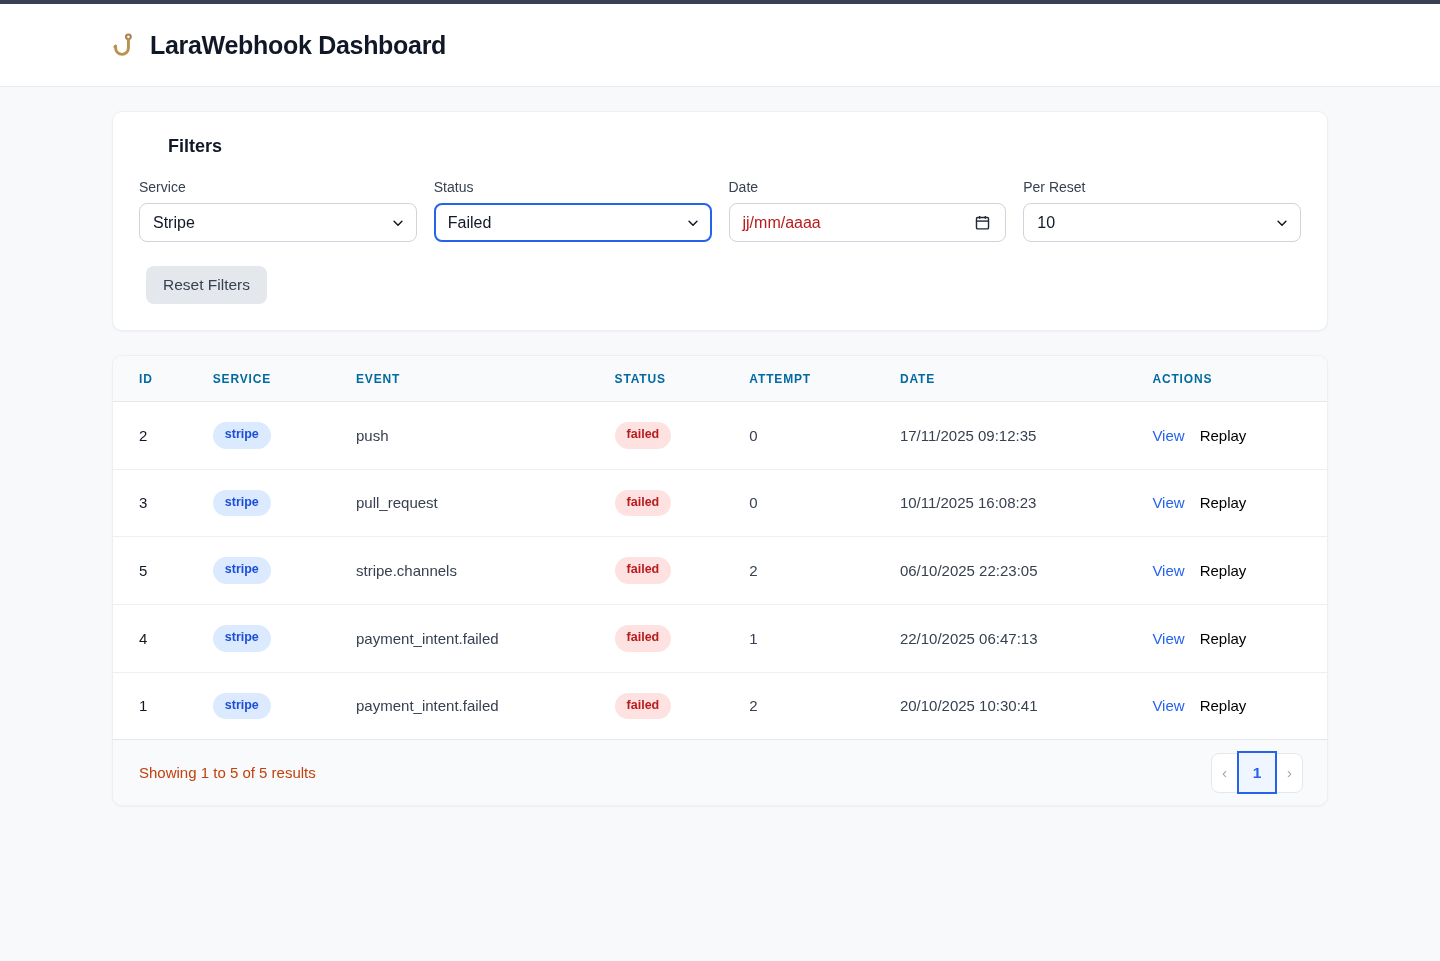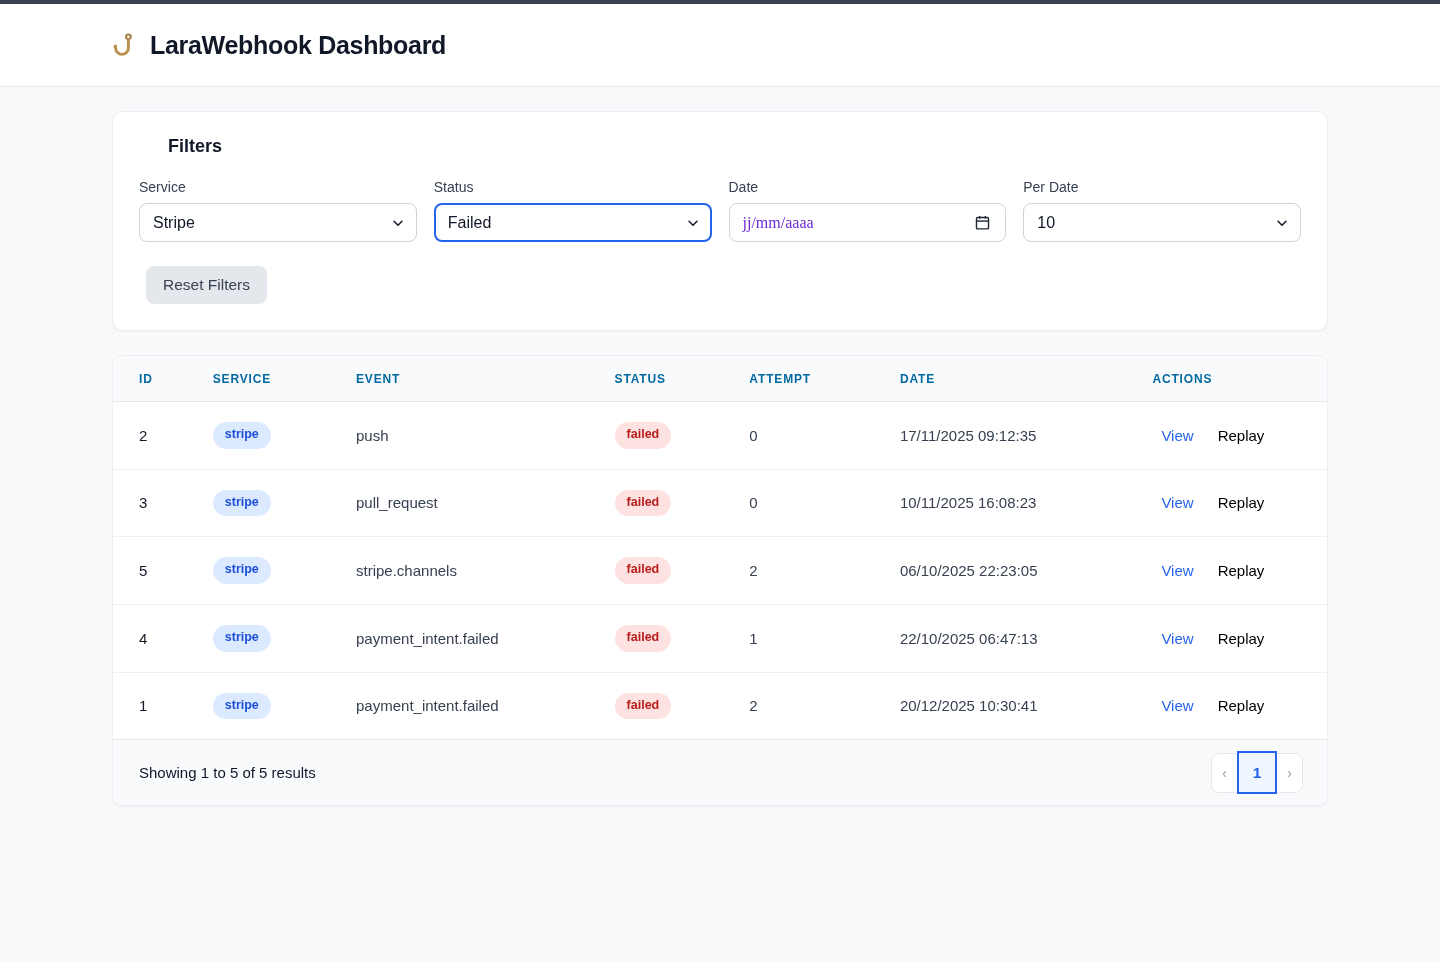--- a/index.html
+++ b/index.html
@@ -59,21 +59,21 @@
   .chevron {
     position: absolute; right: 12px; top: 50%;
     transform: translateY(-50%);
     pointer-events: none;
     display: flex; align-items: center;
   }
   .date-control {
     display: flex; align-items: center; justify-content: space-between;
     cursor: text;
   }
-  .date-control .placeholder { font-size: 16px; color: #6d28d9; font-family: Liberation Serif, serif; }
+  .date-control .placeholder { font-size: 16px; color: #b91c1c; }
   .cal-icon { display: flex; align-items: center; margin-right: -20px; }
   .reset-btn {
     margin-top: 24px;
     background: #e4e7eb;
     border: none;
     border-radius: 8px;
     color: #374151;
     font-family: "Liberation Sans", "DejaVu Sans", sans-serif;
     font-size: 15.5px;
     padding: 10px 17px;
@@ -110,33 +110,33 @@
   .badge {
     display: inline-block;
     padding: 5px 12px 6px 12px;
     border-radius: 999px;
     font-size: 12.5px;
     font-weight: 600;
     line-height: 1.25;
   }
   .badge-service { background: #dbeafe; color: #1d4ed8; }
   .badge-failed { background: #fee2e2; color: #b91c1c; }
-  .actions-cell a { text-decoration: none; font-size: 15px; cursor: pointer; margin-left: 9px; }
+  .actions-cell a { text-decoration: none; font-size: 15px; cursor: pointer; }
   .view-link { color: #2563eb; margin-right: 15px; }
   .replay-link { color: #000000; }
 
   
   .table-footer {
     display: flex; align-items: center; justify-content: space-between;
     background: #f9fafb;
     border-top: 1px solid #e5e7eb;
     padding: 11px 24px 11px 26px;
     min-height: 64px;
   }
-  .results-summary { font-size: 15px; color: #0f172a; }
+  .results-summary { font-size: 15px; color: #c2410c; }
   .pagination { display: flex; align-items: center; }
   .page-btn {
     height: 40px;
     background: #ffffff;
     border: 1px solid #e5e7eb;
     color: #9ca3af;
     font-family: "Liberation Sans", "DejaVu Sans", sans-serif;
     font-size: 15px;
     cursor: pointer;
     display: flex; align-items: center; justify-content: center;
@@ -217,21 +217,21 @@
                   <rect x="3.5" y="5" width="17" height="16" rx="1.6"></rect>
                   <path d="M3.5 10h17"></path>
                   <path d="M8 2.8v4M16 2.8v4"></path>
                 </svg>
               </span>
             </div>
           </div>
         </div>
 
         <div>
-          <label class="field-label">Per Date</label>
+          <label class="field-label">Per Reset</label>
           <div class="control-wrap">
             <select class="control">
               <option>10</option>
             </select>
             <span class="chevron">
               <svg width="14" height="14" viewBox="0 0 16 16">
                   <path d="M3.5 6l4.5 4.5L12.5 6" stroke="#111827" stroke-width="1.7" fill="none" stroke-linecap="round" stroke-linejoin="round"></path>
                 </svg>
             </span>
           </div>
@@ -311,21 +311,21 @@
             <a class="view-link">View</a><a class="replay-link">Replay</a>
           </td>
         </tr>
 
         <tr>
           <td class="cell-id">1</td>
           <td><span class="badge badge-service">stripe</span></td>
           <td>payment_intent.failed</td>
           <td><span class="badge badge-failed">failed</span></td>
           <td>2</td>
-          <td>20/12/2025 10:30:41</td>
+          <td>20/10/2025 10:30:41</td>
           <td class="actions-cell">
             <a class="view-link">View</a><a class="replay-link">Replay</a>
           </td>
         </tr>
       </tbody>
       </table>
 
       <div class="table-footer">
         <span class="results-summary">Showing 1 to 5 of 5 results</span>
         <div class="pagination">

